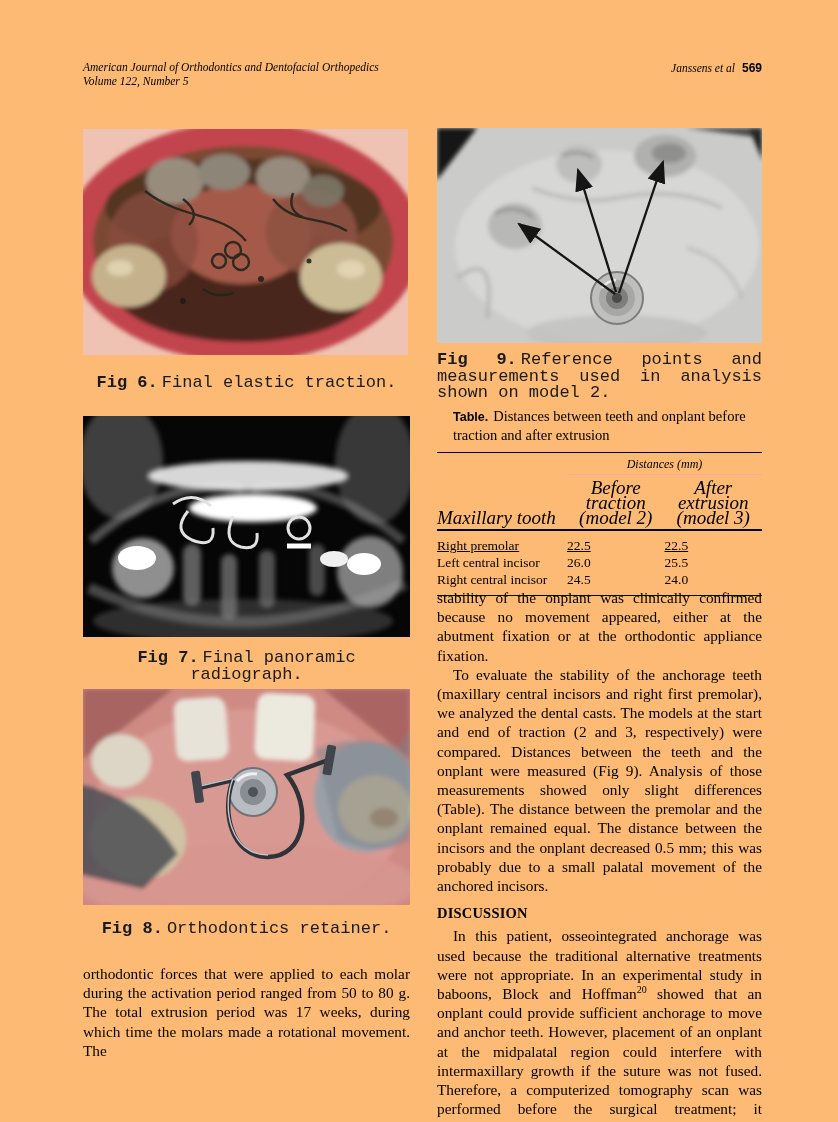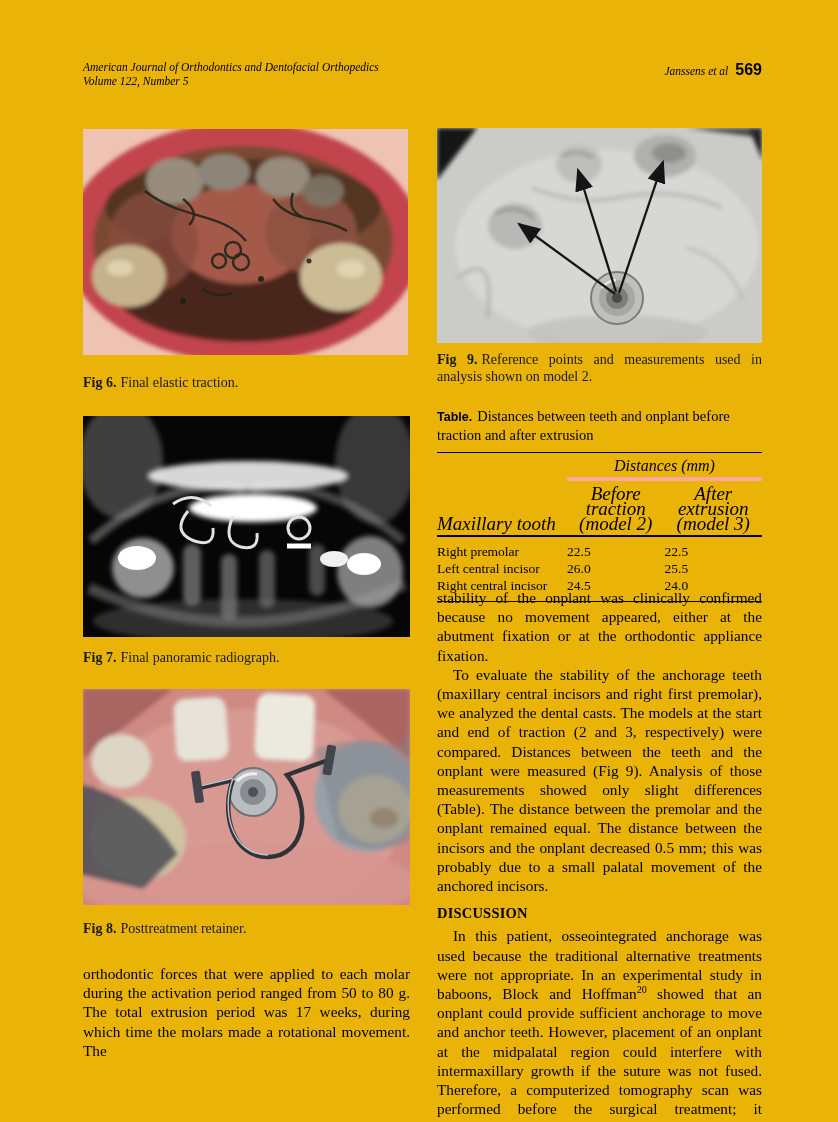--- a/index.html
+++ b/index.html
@@ -1,54 +1,54 @@
 <!DOCTYPE html>
 <html><head>
 <meta charset="utf-8">
 <style>
   html,body{margin:0;padding:0;background:#ffffff;}
-  .page{position:relative;width:838px;height:1122px;background:#eab308;overflow:hidden;
+  .page{position:relative;width:838px;height:1122px;background:#fdba74;overflow:hidden;
         font-family:"Liberation Serif", serif;color:#000;}
   
   .hdr-left{position:absolute;left:83px;top:60px;width:360px;
             font-style:italic;font-size:11.5px;line-height:14px;}
   .hdr-right{position:absolute;left:437px;top:61px;width:325px;text-align:right;
              font-size:11.5px;}
   .hdr-authors{font-style:italic;}
-  .hdr-page{font-family:"Liberation Sans", sans-serif;font-weight:bold;font-size:16px;margin-left:7px;}
+  .hdr-page{font-family:"Liberation Sans", sans-serif;font-weight:bold;font-size:12px;margin-left:7px;}
   
   .abs{position:absolute;}
   .figwrap{background:#fff;}
   .figwrap svg{display:block;}
-  .caption{font-family:Liberation Serif, serif;font-size:14px;line-height:16.5px;color:#1a1a1a;}
-  .cap-center{text-align:left;}
+  .caption{font-family:Liberation Mono, monospace;font-size:17px;line-height:16.5px;color:#1a1a1a;}
+  .cap-center{text-align:center;}
   .cap-just{text-align:justify;}
   .cap-label{font-weight:bold;margin-right:4px;}
   .bodytxt{font-size:15.3px;line-height:19.2px;text-align:justify;}
   .bodytxt p{margin:0;}
   .indent{text-indent:16px;}
   sup{font-size:10px;line-height:0;}
   .discussion-h{font-family:Liberation Serif, serif;font-weight:bold;font-size:14.5px;
                 margin:9px 0 3px 0;text-align:left;letter-spacing:.2px;}
   
-  .tbl-title{font-size:14.5px;line-height:18px;text-align:left;}
+  .tbl-title{font-size:14.5px;line-height:18px;text-align:left;margin-left:16px;}
   .tbl-label{font-family:"Liberation Sans", sans-serif;font-weight:bold;font-size:12.5px;margin-right:5px;}
   table.data{border-collapse:collapse;width:325px;table-layout:fixed;}
   table.data th,table.data td{padding:0;font-weight:normal;}
   tr.toprule th{border-top:1.4px solid #000;}
-  .span-head{font-style:italic;font-size:16px;text-align:center;
-             border-bottom:4px solid #fca5a5;padding:4px 6px 2px 6px !important;}
+  .span-head{font-style:italic;font-size:12px;text-align:center;
+             border-bottom:1px solid #fca5a5;padding:4px 6px 2px 6px !important;}
   tr.headrow th{font-style:italic;font-size:19px;line-height:15px;vertical-align:bottom;
                 padding:5px 0 4px 0 !important;border-bottom:2.5px solid #000;}
   .col-tooth{width:130px;text-align:left;}
   .col-num{width:97px;text-align:center;}
   tr.datarow td{font-size:13.5px;line-height:17px;}
   tr.datarow td.col-tooth{text-align:left;}
   tr.datarow td.col-num{text-align:left;}
-  tr.firstdata td{padding-top:6px !important;}
+  tr.firstdata td{padding-top:6px !important;text-decoration:underline;}
   tr.lastdata td{padding-bottom:7px !important;border-bottom:1.4px solid #000;}
 </style>
 </head>
 <body>
 
 <div class="page">
 
   <div class="hdr-left">
     <div>American Journal of Orthodontics and Dentofacial Orthopedics</div>
     <div>Volume 122, Number 5</div>
@@ -180,21 +180,21 @@
       </g>
       <g fill="none" stroke="#cfd4d8" stroke-width="1.4" opacity="0.9">
         <path d="M150,89.5 C138,120 148,166 185,166"></path>
         <path d="M117,97 L149,89.5"></path>
       </g>
       <rect x="110" y="82" width="9" height="32" rx="2" fill="#42464c" transform="rotate(-8 114 98)"></rect>
       <rect x="242" y="56" width="9" height="30" rx="2" fill="#42464c" transform="rotate(10 246 70)"></rect>
     </svg>
   </div>
   <div class="abs caption cap-center" style="left:83px;top:921px;width:327px;">
-    <span class="cap-label">Fig 8.</span><span>Posttreatment retainer.</span>
+    <span class="cap-label">Fig 8.</span><span>Orthodontics retainer.</span>
   </div>
 
   <div class="abs bodytxt" style="left:83px;top:964px;width:327px;">
     <p>orthodontic forces that were applied to each molar during the activation period ranged from 50 to 80 g. The total extrusion period was 17 weeks, during which time the molars made a rotational movement. The</p>
   </div>
 
   <div class="abs figwrap" style="left:437px;top:128px;">
     <svg width="325" height="215" viewBox="0 0 325 215">
       <defs>
         <filter id="f9b" x="-20%" y="-20%" width="140%" height="140%">

